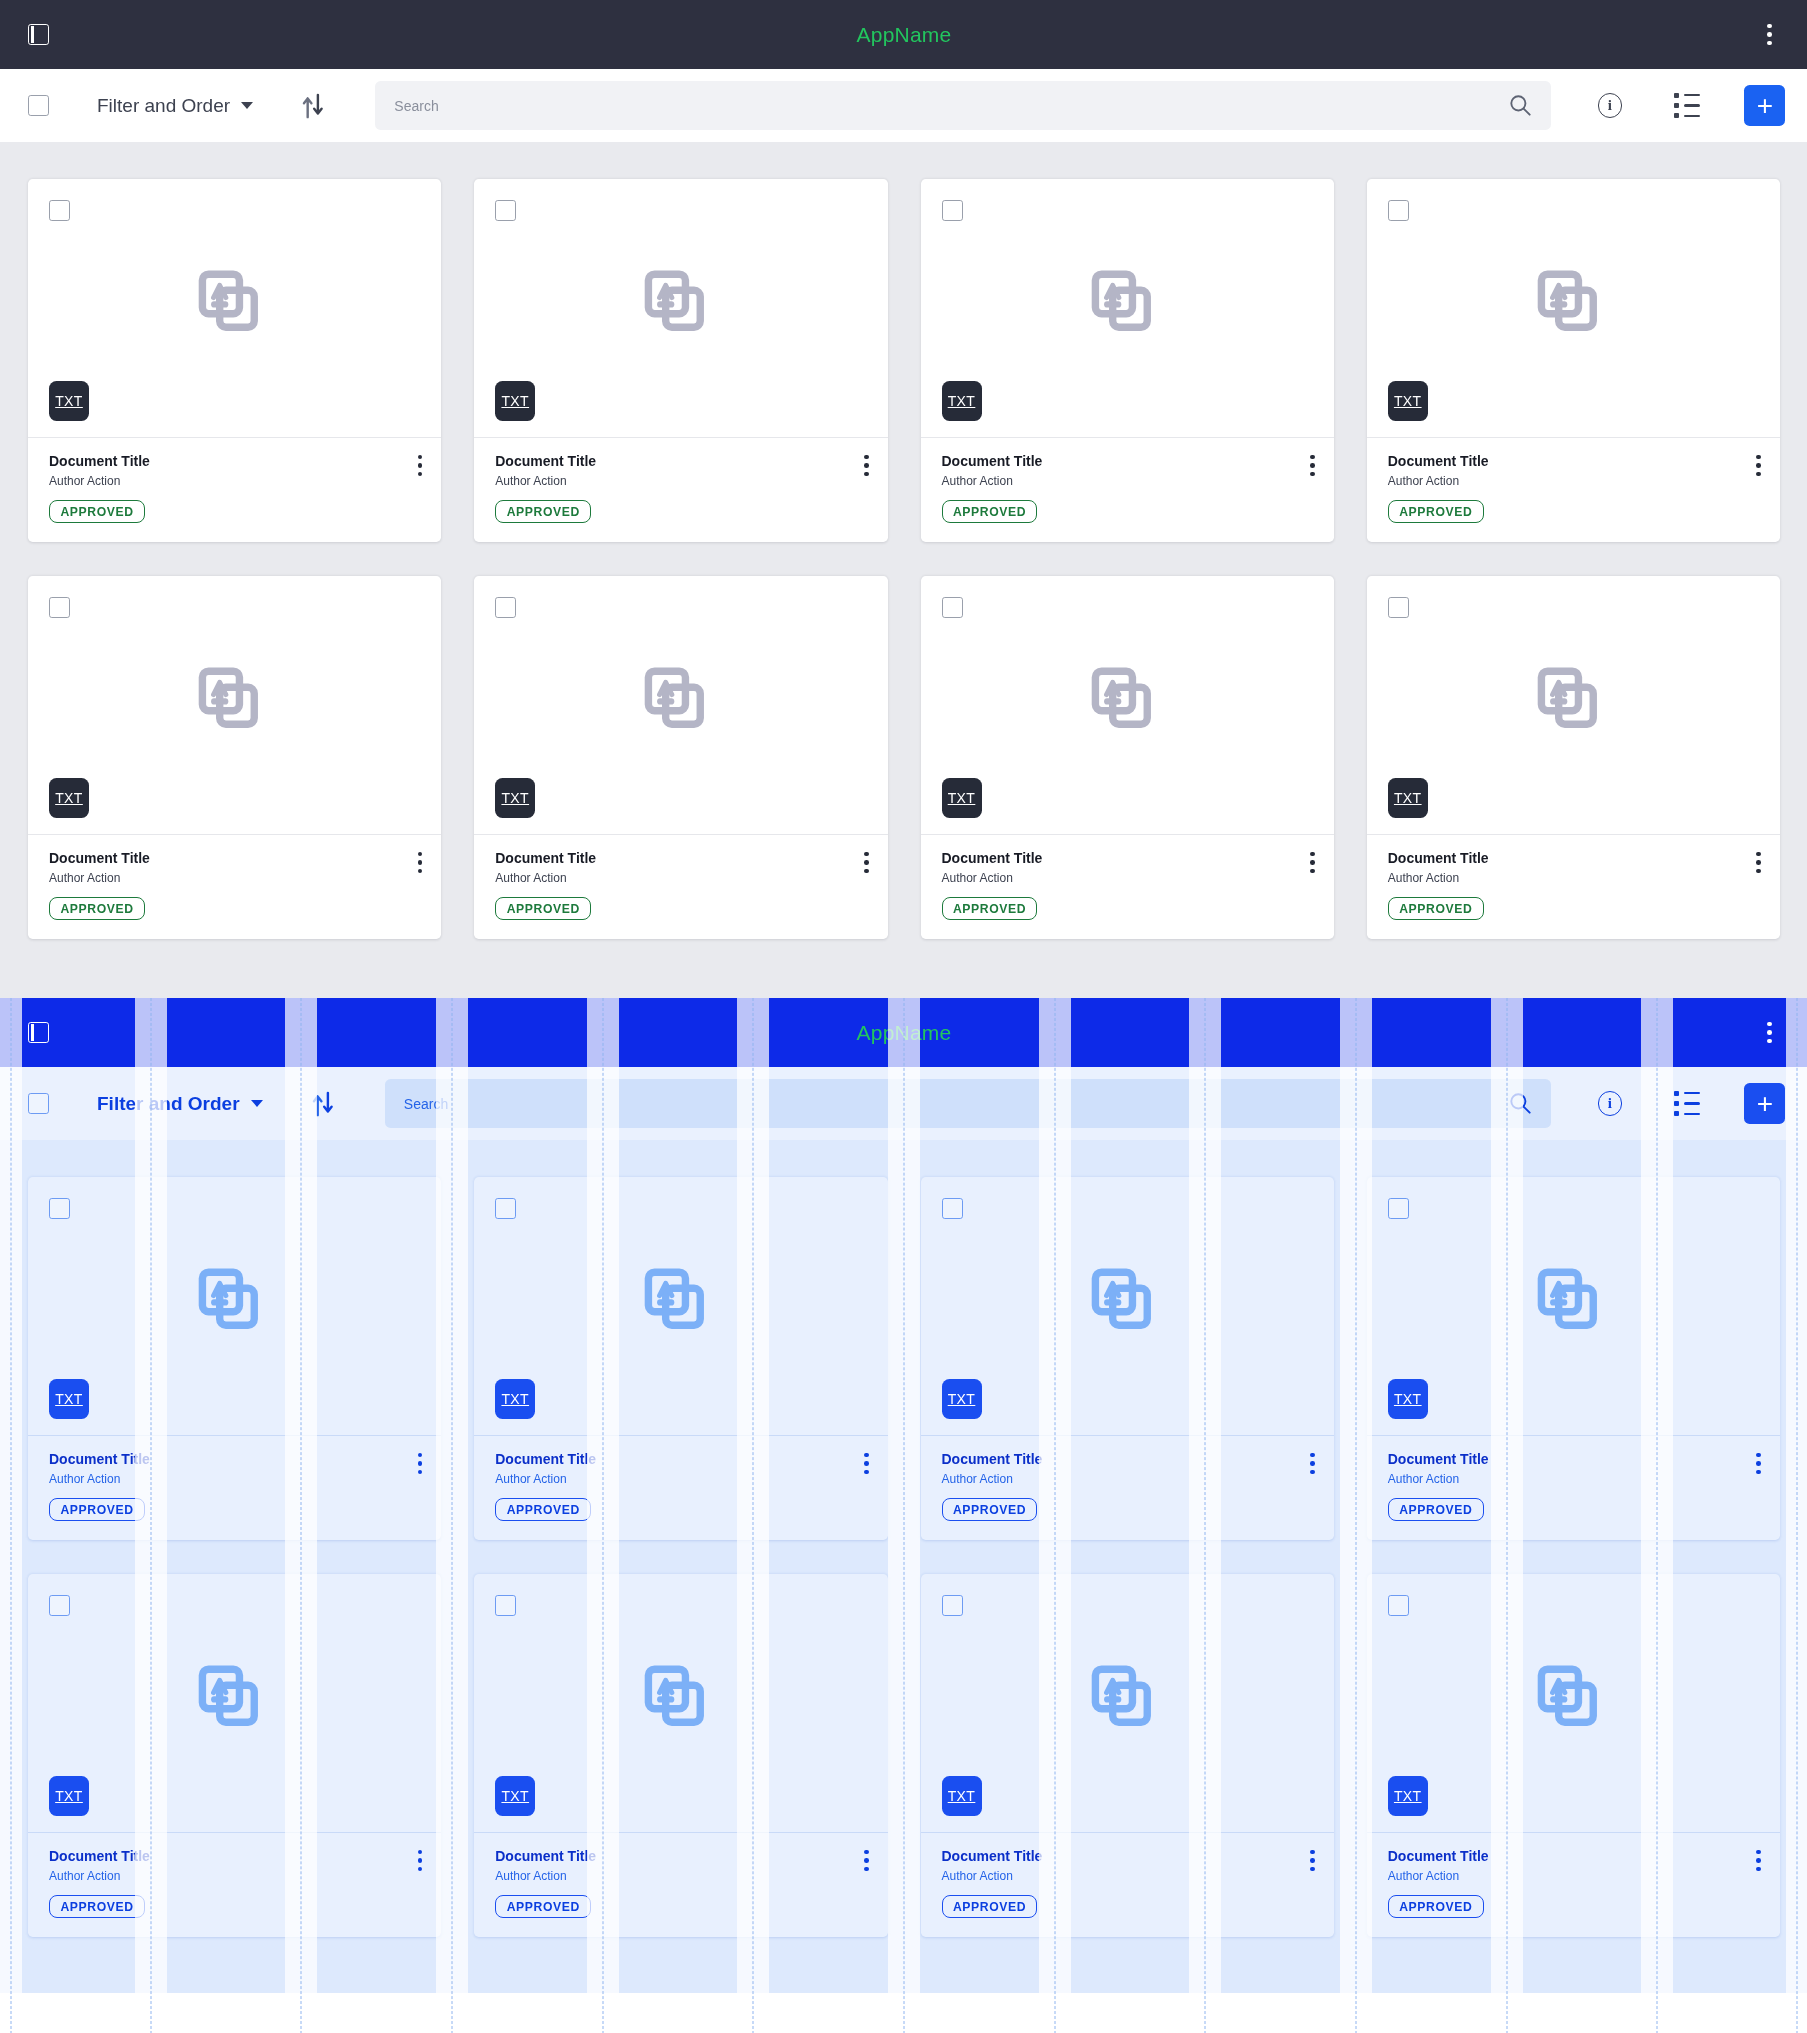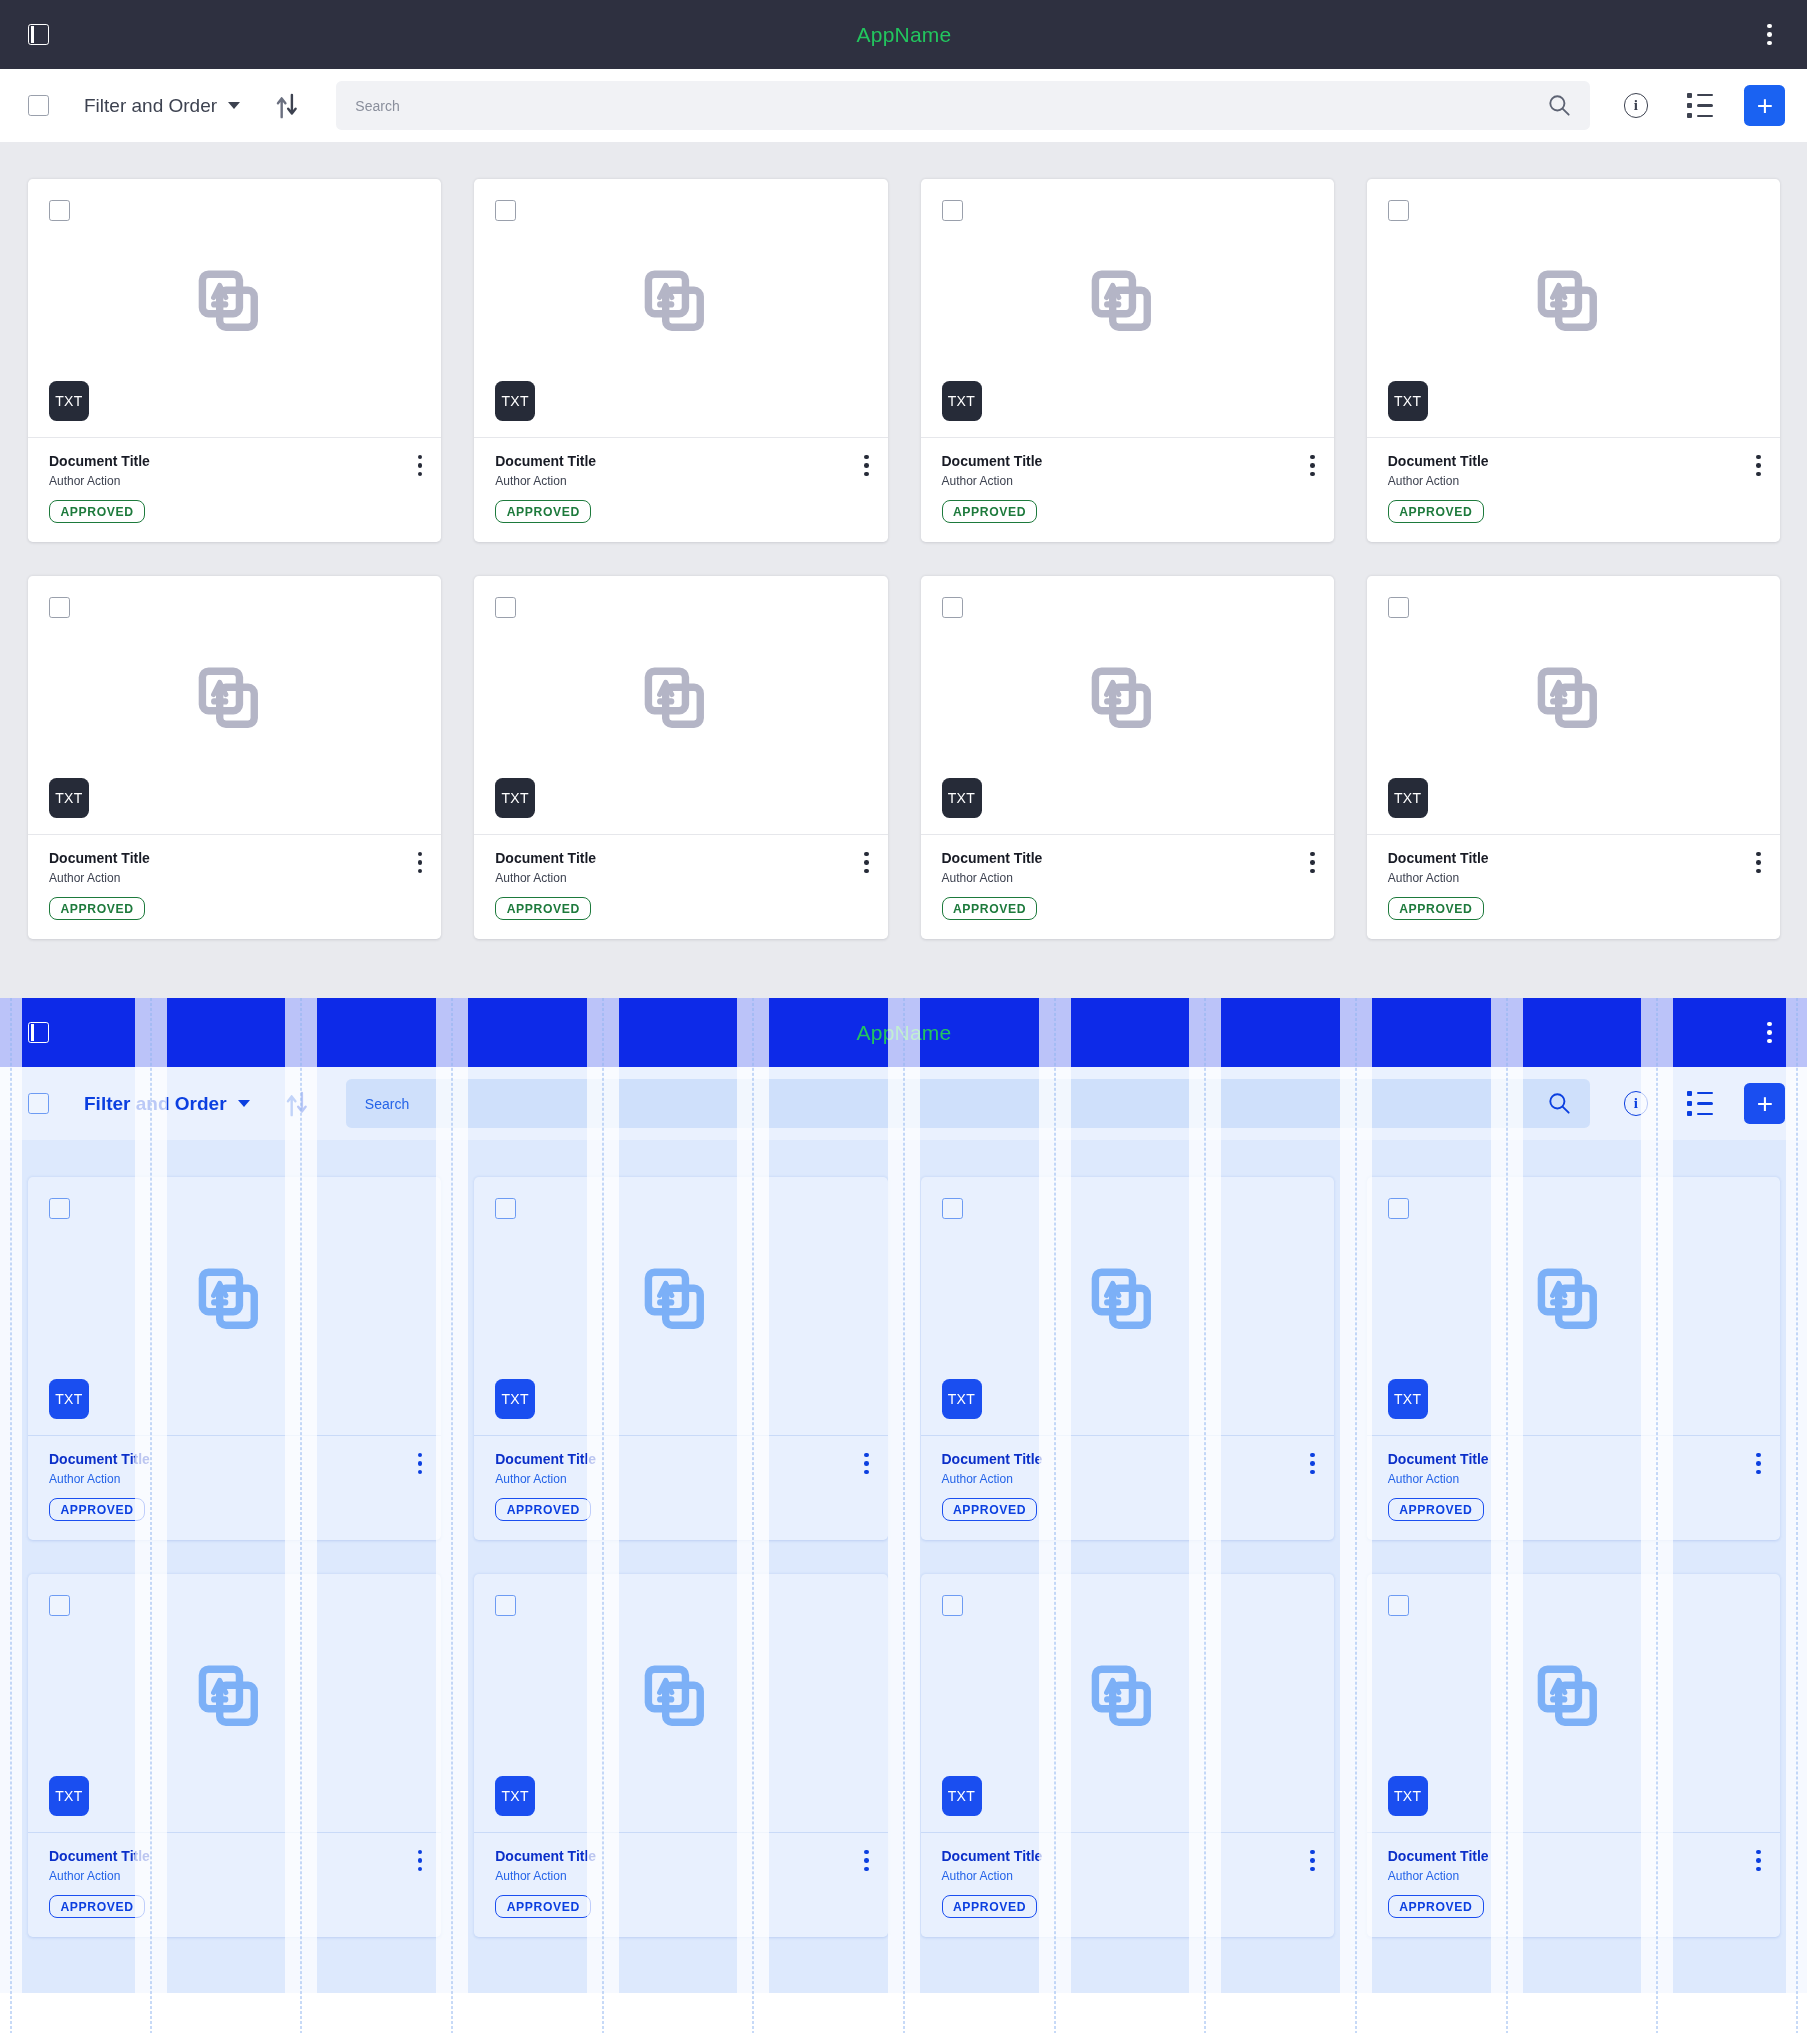--- a/index.html
+++ b/index.html
@@ -62,21 +62,21 @@
     background: #ffffff; display: block;
   }
 
   
   .toolbar {
     height: 73px;
     background: #ffffff;
     display: flex;
     align-items: center;
     padding: 0 22.6px 0 28px;
-    gap: 4px;
+    gap: 17px;
     position: relative;
   }
   .tb-checkbox {
     width: 21px; height: 21px;
     border: 1.4px solid #9aa0ac;
     border-radius: 2.8px;
     background: #ffffff;
     flex: 0 0 auto;
   }
   .tb-filter {
@@ -189,21 +189,21 @@
   .card-type {
     position: absolute;
     left: 21px; bottom: 16px;
     width: 40px; height: 40px;
     background: #262b38;
     border-radius: 7.5px;
     color: #ffffff;
     font-size: 14px;
     font-weight: 400;
     letter-spacing: 0.4px;
-    display: flex; align-items: center; justify-content: center;
+    display: flex; align-items: center; justify-content: center; text-decoration: underline;
   }
   .doc-glyph { width: 79px; height: 79px; }
   .card-body { padding: 15px 21px 19px 21px; position: relative; }
   .card-title {
     font-size: 14px;
     font-weight: 700;
     color: #181b25;
     margin-bottom: 5.6px;
   }
   .card-sub {

